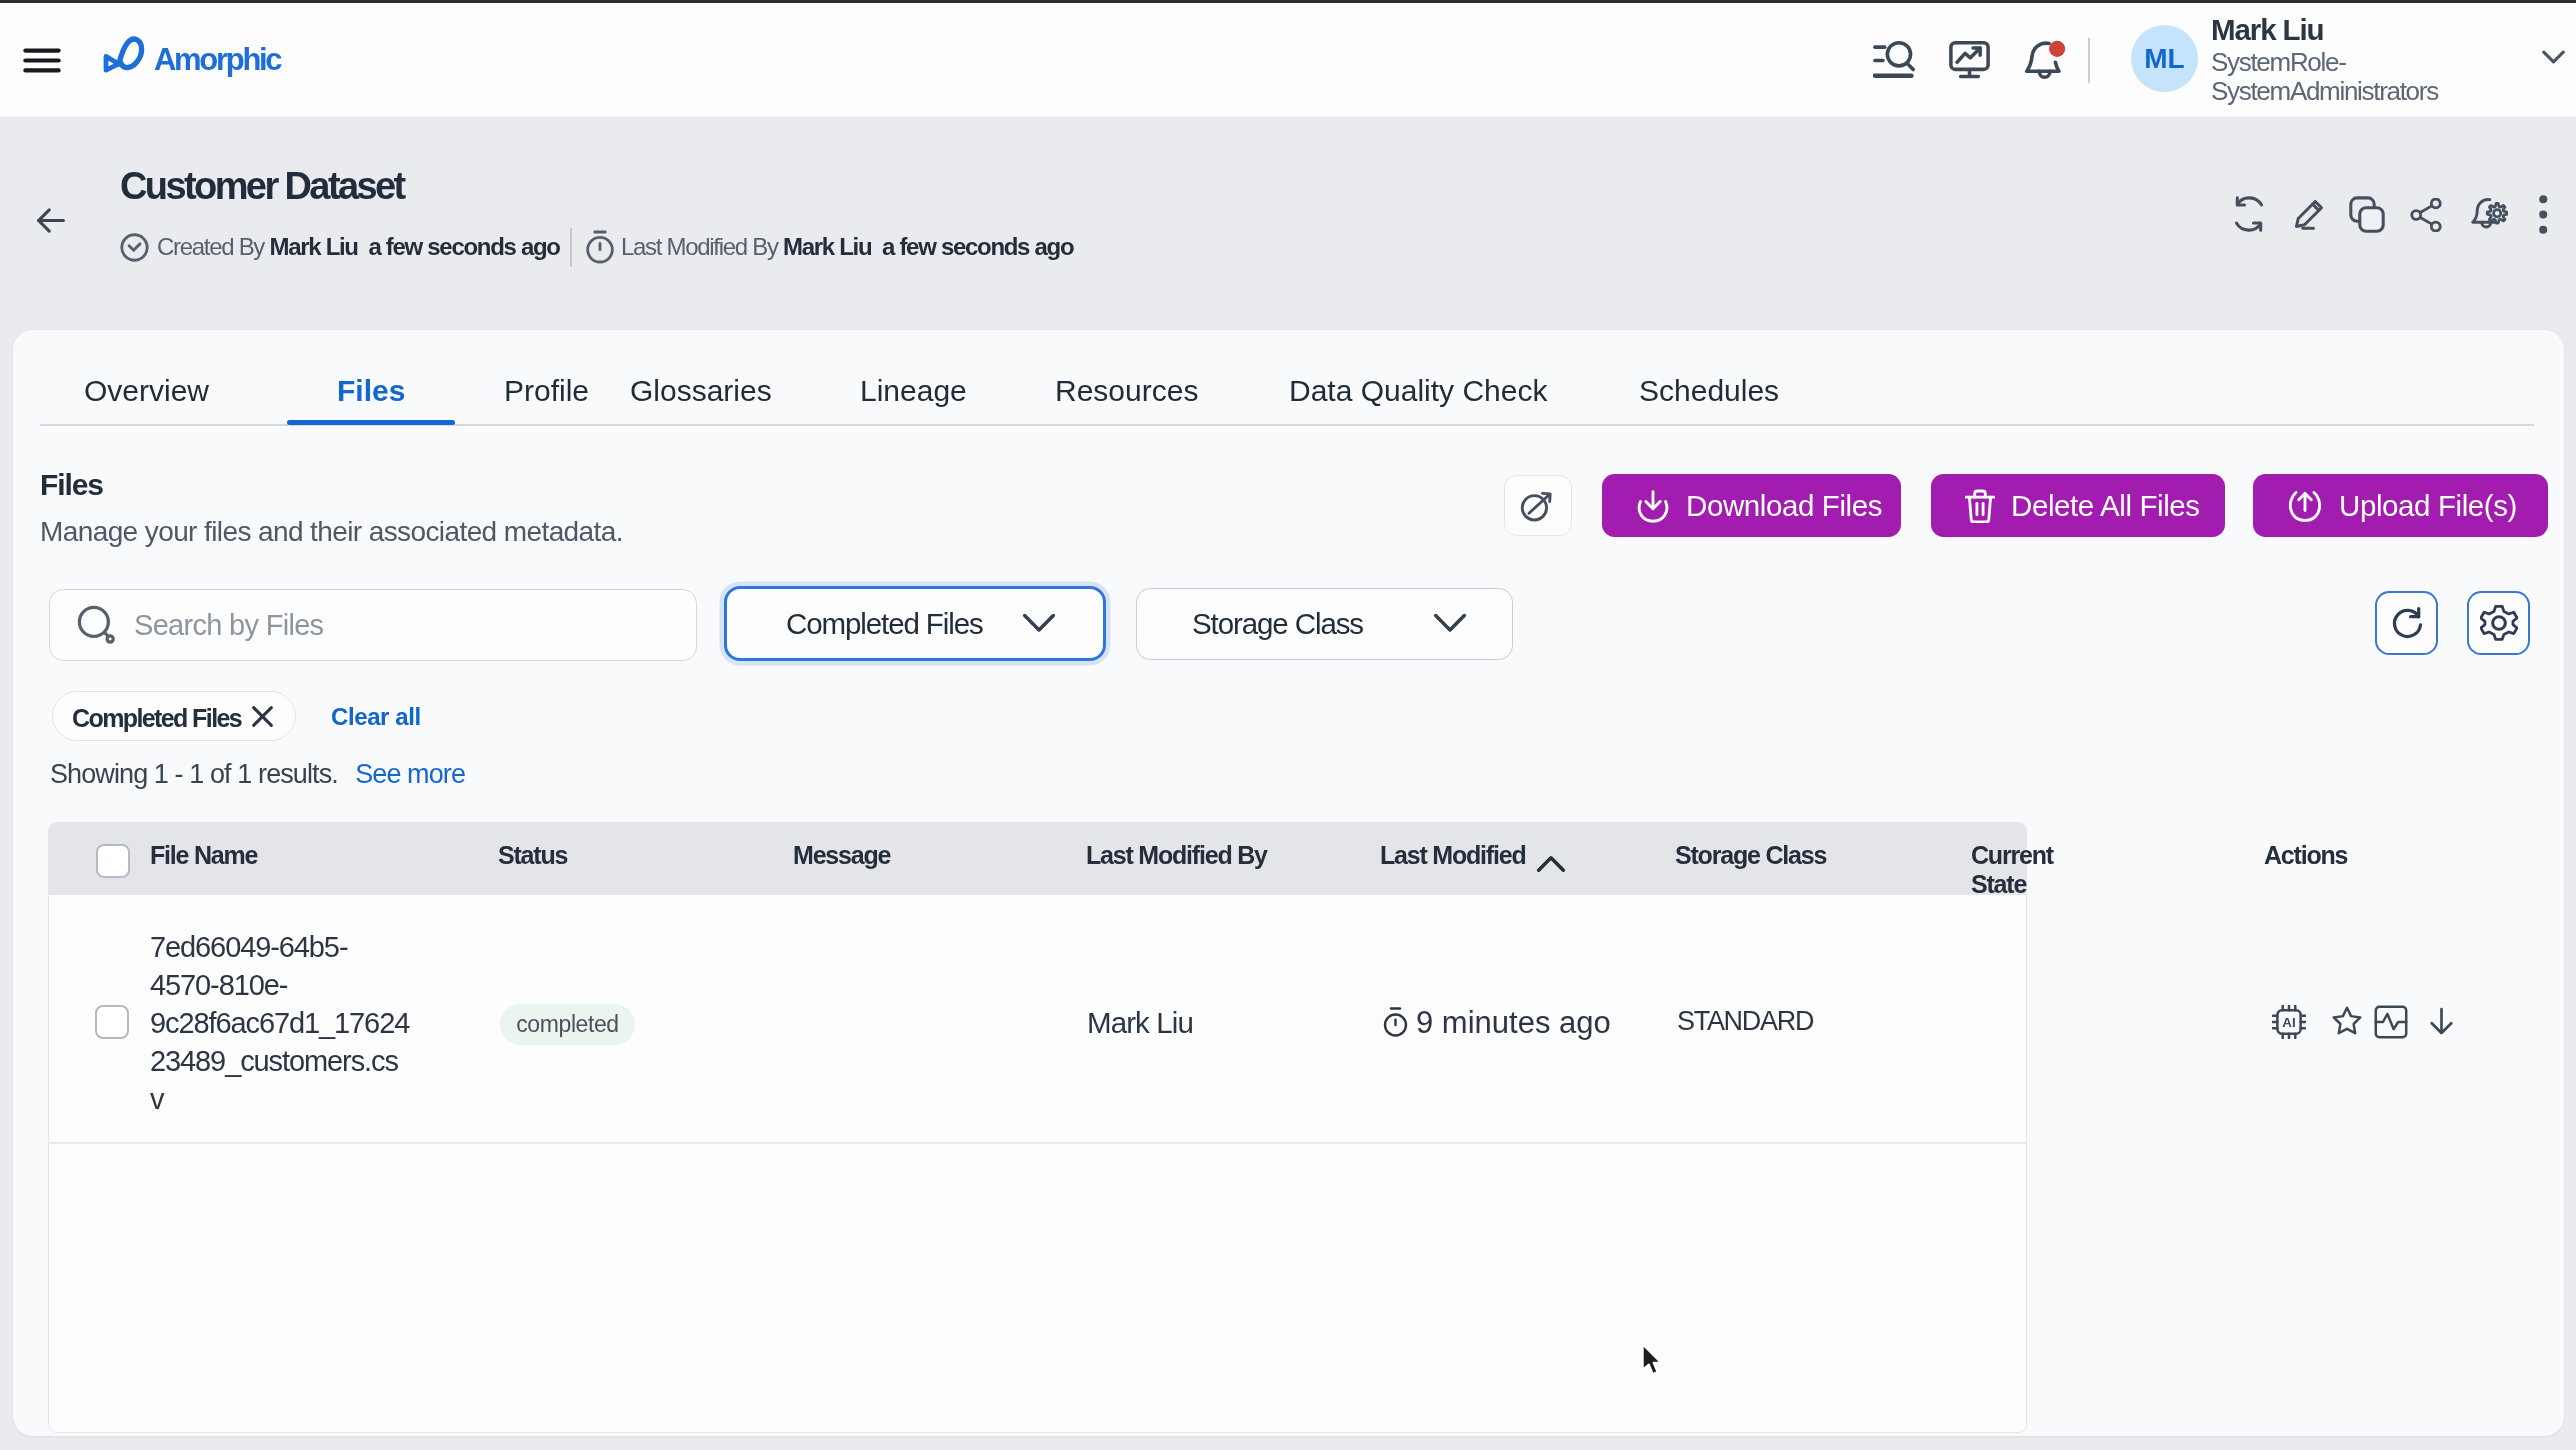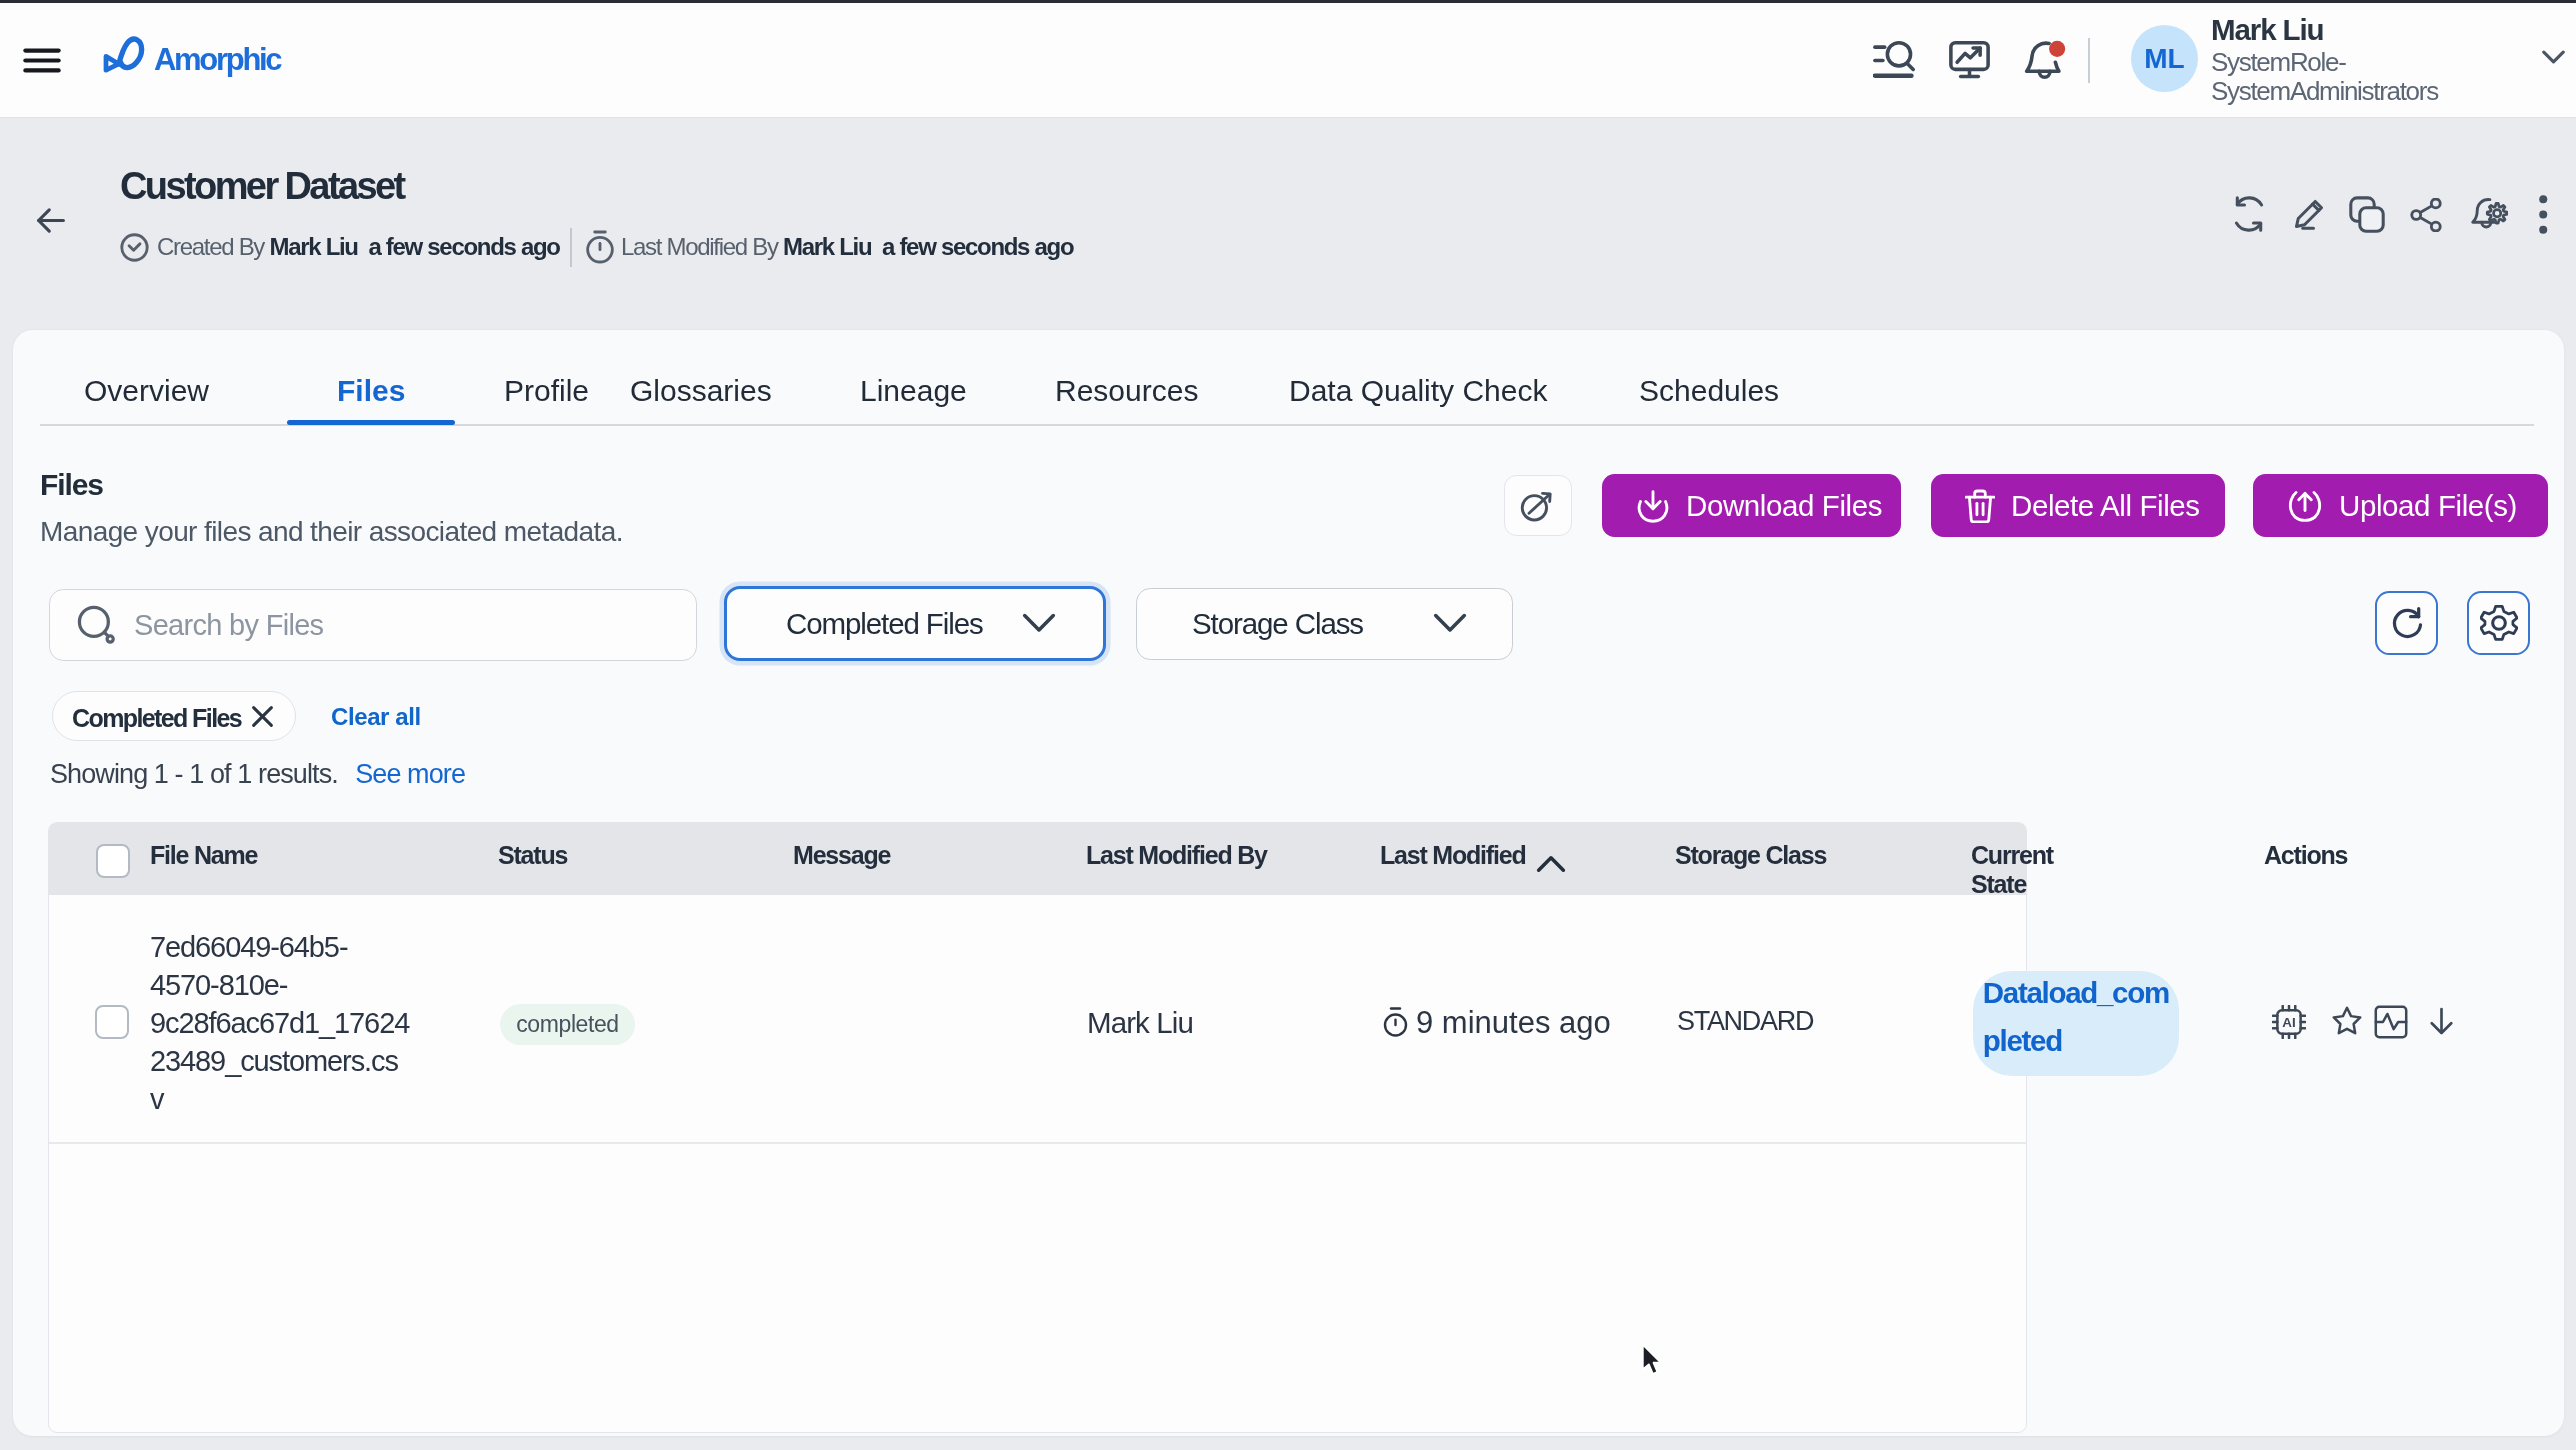--- a/index.html
+++ b/index.html
@@ -319,23 +319,20 @@
     <div class="cell" style="left:1038px; top:183px;">Mark Liu</div>
     <svg style="position:absolute; left:1333px; top:181px;" width="27" height="36" viewBox="0 0 36 40">
       <g stroke="#2b3544" stroke-width="3.2" fill="none" stroke-linecap="round">
         <circle cx="18" cy="24" r="14"></circle>
         <line x1="18" y1="17" x2="18" y2="24"></line>
         <line x1="12" y1="2" x2="24" y2="2"></line>
       </g>
     </svg>
     <div class="cell" style="left:1367px; top:182px; font-size:31px; letter-spacing:0;">9 minutes ago</div>
     <div class="cell" style="left:1628px; top:183px; font-size:27px; letter-spacing:-1.3px;">STANDARD</div>
-    <div id="dlchip">
-        <div>Dataload_com<br>pleted</div>
-      </div>
 
     <svg style="position:absolute; left:2223px; top:182px;" width="34" height="34" viewBox="0 0 38 38">
       <g stroke="#3d4856" stroke-width="2.8" fill="none">
         <rect x="6" y="6" width="26" height="26" rx="5"></rect>
         <g stroke-linecap="round">
           <line x1="12" y1="6" x2="12" y2="1"></line>
             <line x1="19" y1="6" x2="19" y2="1"></line>
             <line x1="26" y1="6" x2="26" y2="1"></line>
           <line x1="12" y1="37" x2="12" y2="32"></line>
             <line x1="19" y1="37" x2="19" y2="32"></line>

